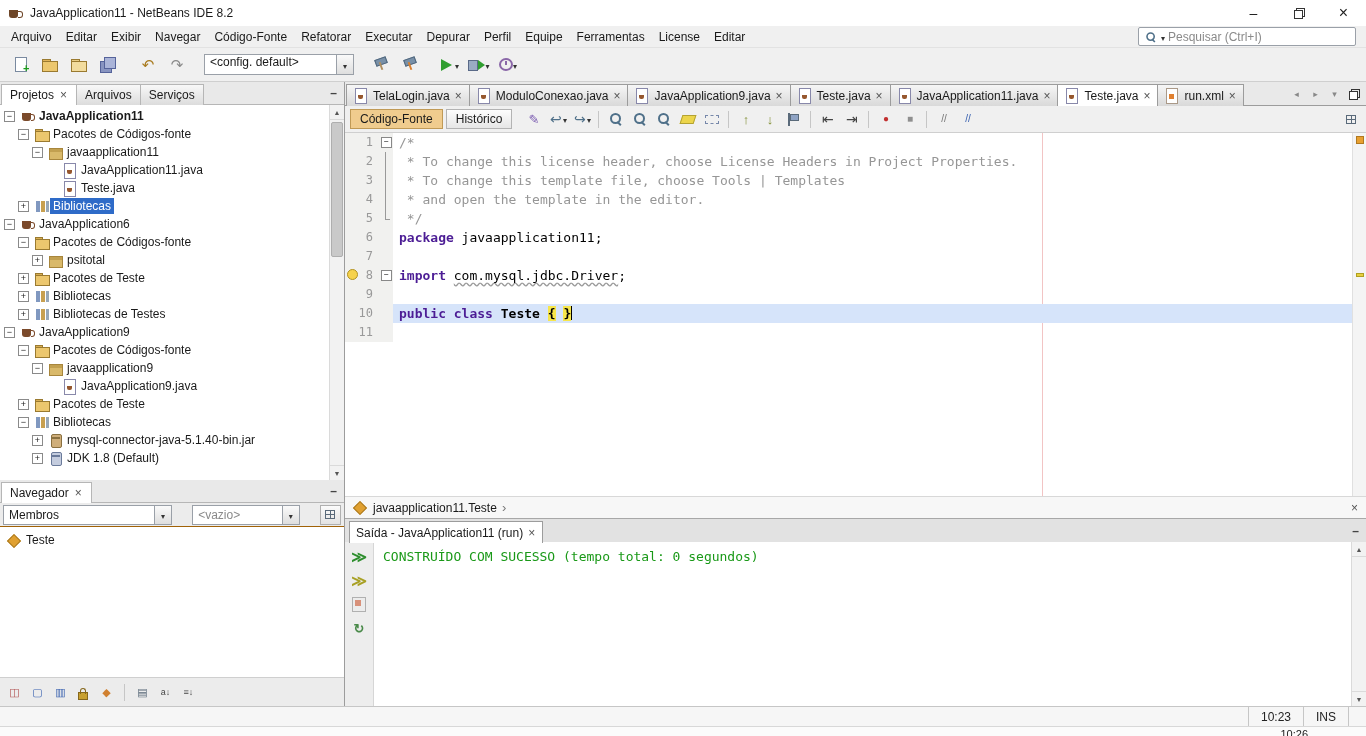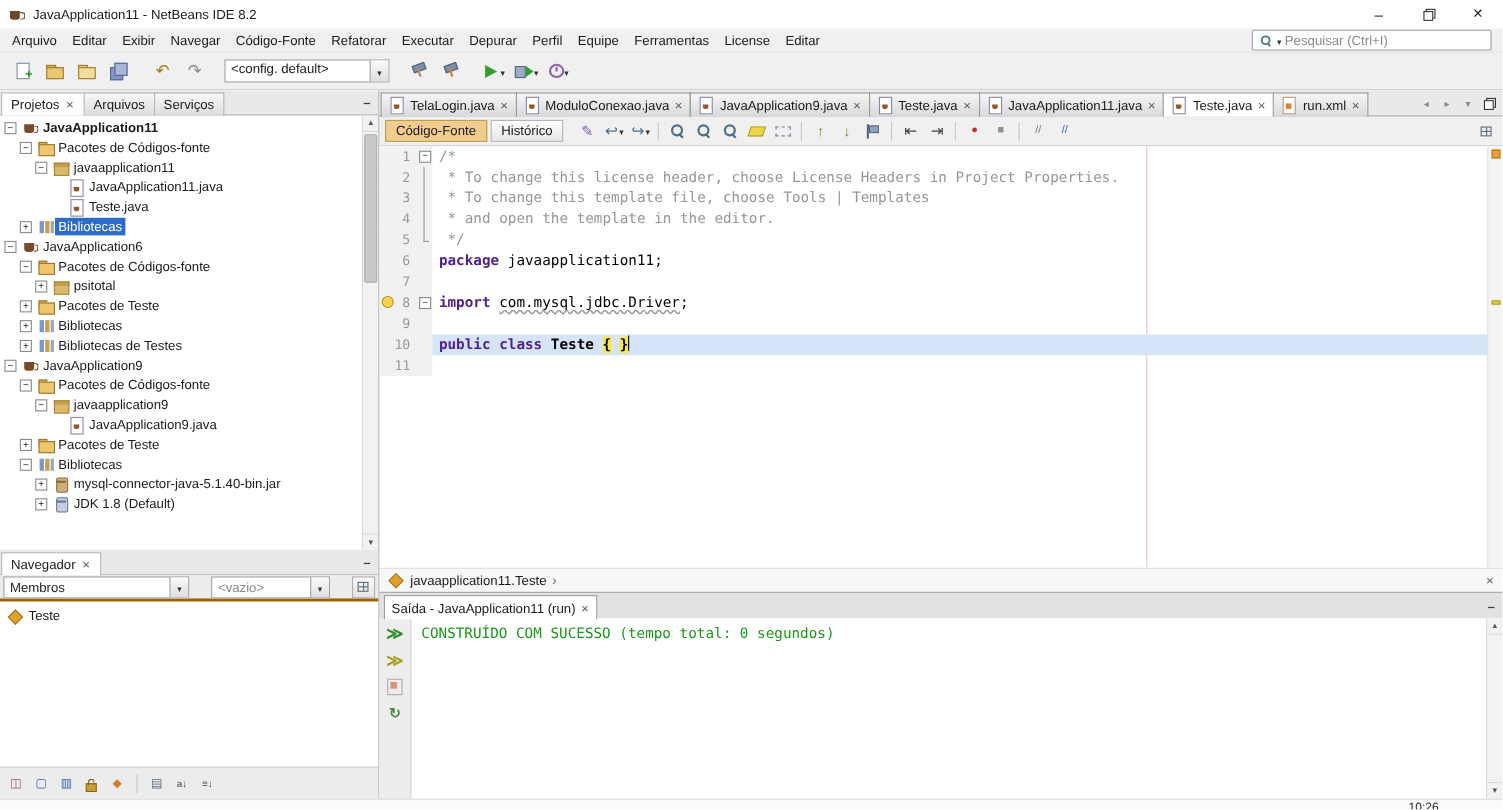--- a/index.html
+++ b/index.html
@@ -59,21 +59,21 @@
 
 .vscroll{position:absolute;right:0;top:0;bottom:0;width:15px;background:#f2f2f2;border-left:1px solid #dadada}
 .varrow{position:absolute;left:0;right:0;height:15px;display:flex;align-items:center;justify-content:center;font-size:7px;color:#555}
 .varrow.up{top:0;border-bottom:1px solid #dadada}
 .varrow.up::before{content:'▲'}
 .varrow.down{bottom:0;border-top:1px solid #dadada}
 .varrow.down::before{content:'▼'}
 .vthumb{position:absolute;left:1px;right:1px;top:17px;height:135px;background:#c9c9c9;border:1px solid #aeaeae;border-radius:2px}
 
 
-.nav-filter{height:24px;background:#ececec;border-bottom:3px solid #a16207;display:flex;align-items:center;padding:0 3px;gap:20px;flex:none}
+.nav-filter{height:24px;background:#ececec;border-bottom:1px solid #a16207;display:flex;align-items:center;padding:0 3px;gap:20px;flex:none}
 .nav-combo{height:20px;background:#fff;border:1px solid #9aa0a8;display:flex;align-items:center}
 .nav-combo.members{width:176px}
 .nav-combo.empty{width:112px}
 .gray{color:#8a8a8a}
 .mini-btn{width:22px;height:20px;border:1px solid #b0b0b0;background:linear-gradient(#fbfbfb,#e3e3e3);display:flex;align-items:center;justify-content:center;margin-left:auto}
 .g-grid{width:10px;height:9px;border:1px solid #5a6a7a;position:relative}
 .g-grid::before{content:'';position:absolute;left:0;right:0;top:3px;border-top:1px solid #5a6a7a}
 .g-grid::after{content:'';position:absolute;top:0;bottom:0;left:4px;border-left:1px solid #5a6a7a}
 .nav-content{height:150px;flex:none;background:#fff;overflow:hidden;padding-top:4px}
 .nav-item{height:18px;display:flex;align-items:center;padding-left:6px;gap:4px}
@@ -713,18 +713,24 @@
           </div>
         <div class="out-scroll">
           <span class="varrow up"></span>
           <span class="varrow down"></span>
         </div>
       </div>
 
     </div>
   </div>
 
+  <div class="statusbar">
+    <span class="sb-spacer"></span>
+    <span class="sb-cell">10:23</span>
+    <span class="sb-cell">INS</span>
+    <span class="sb-end"></span>
+  </div>
 
   <div class="taskbar">
     <span class="task-clock">10:26</span>
   </div>
 
 </div>
 
 </body></html>

